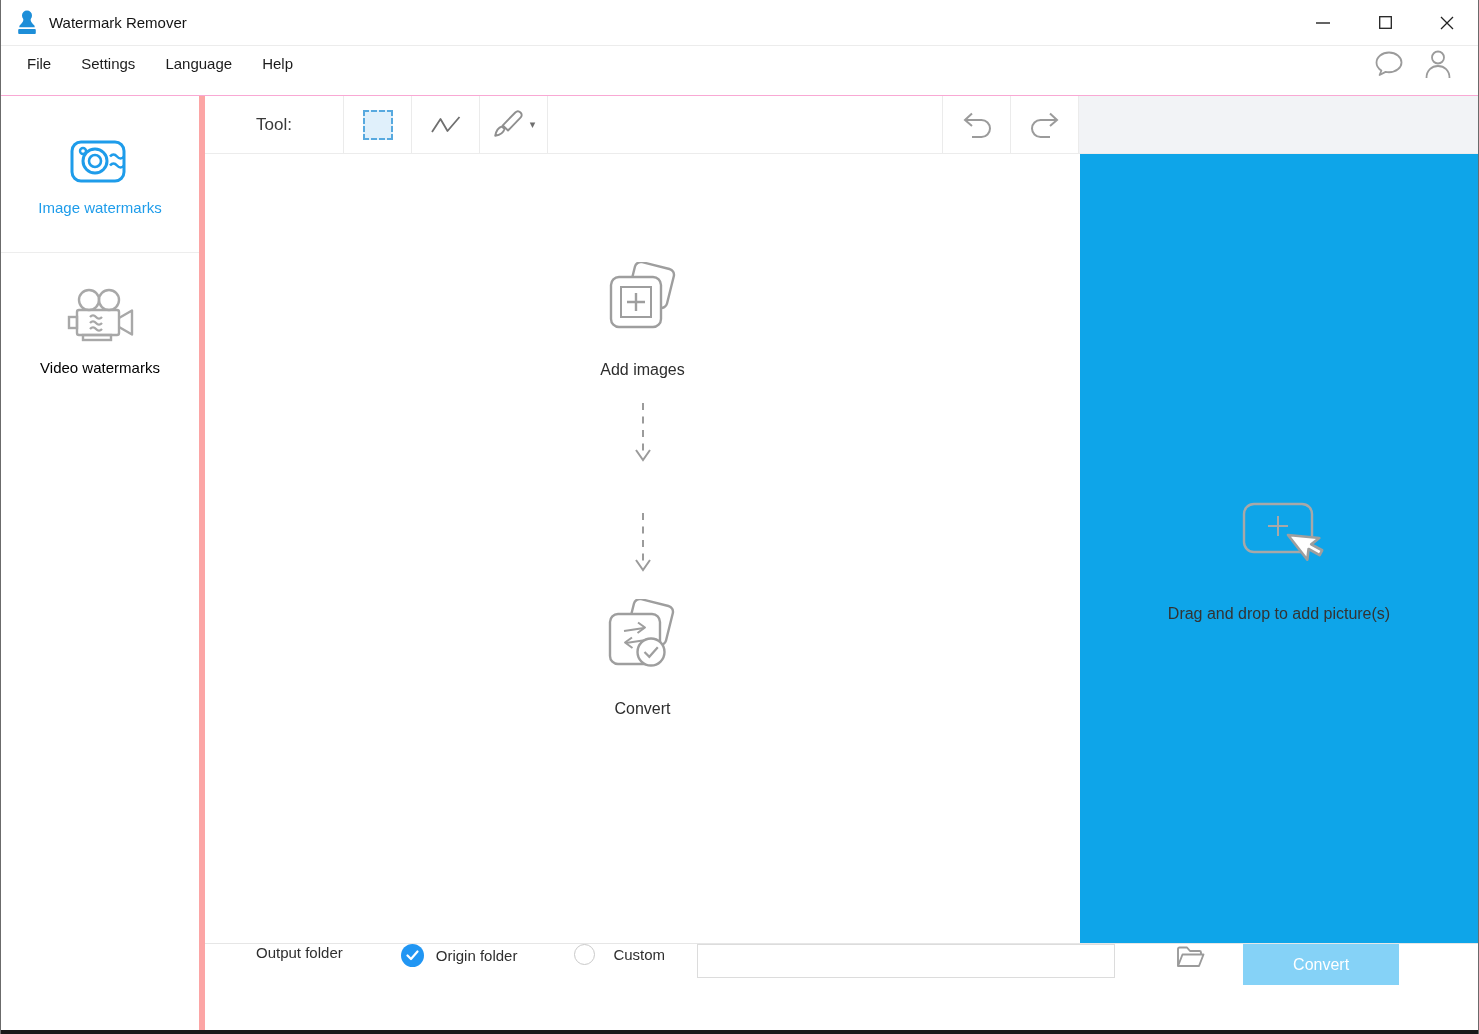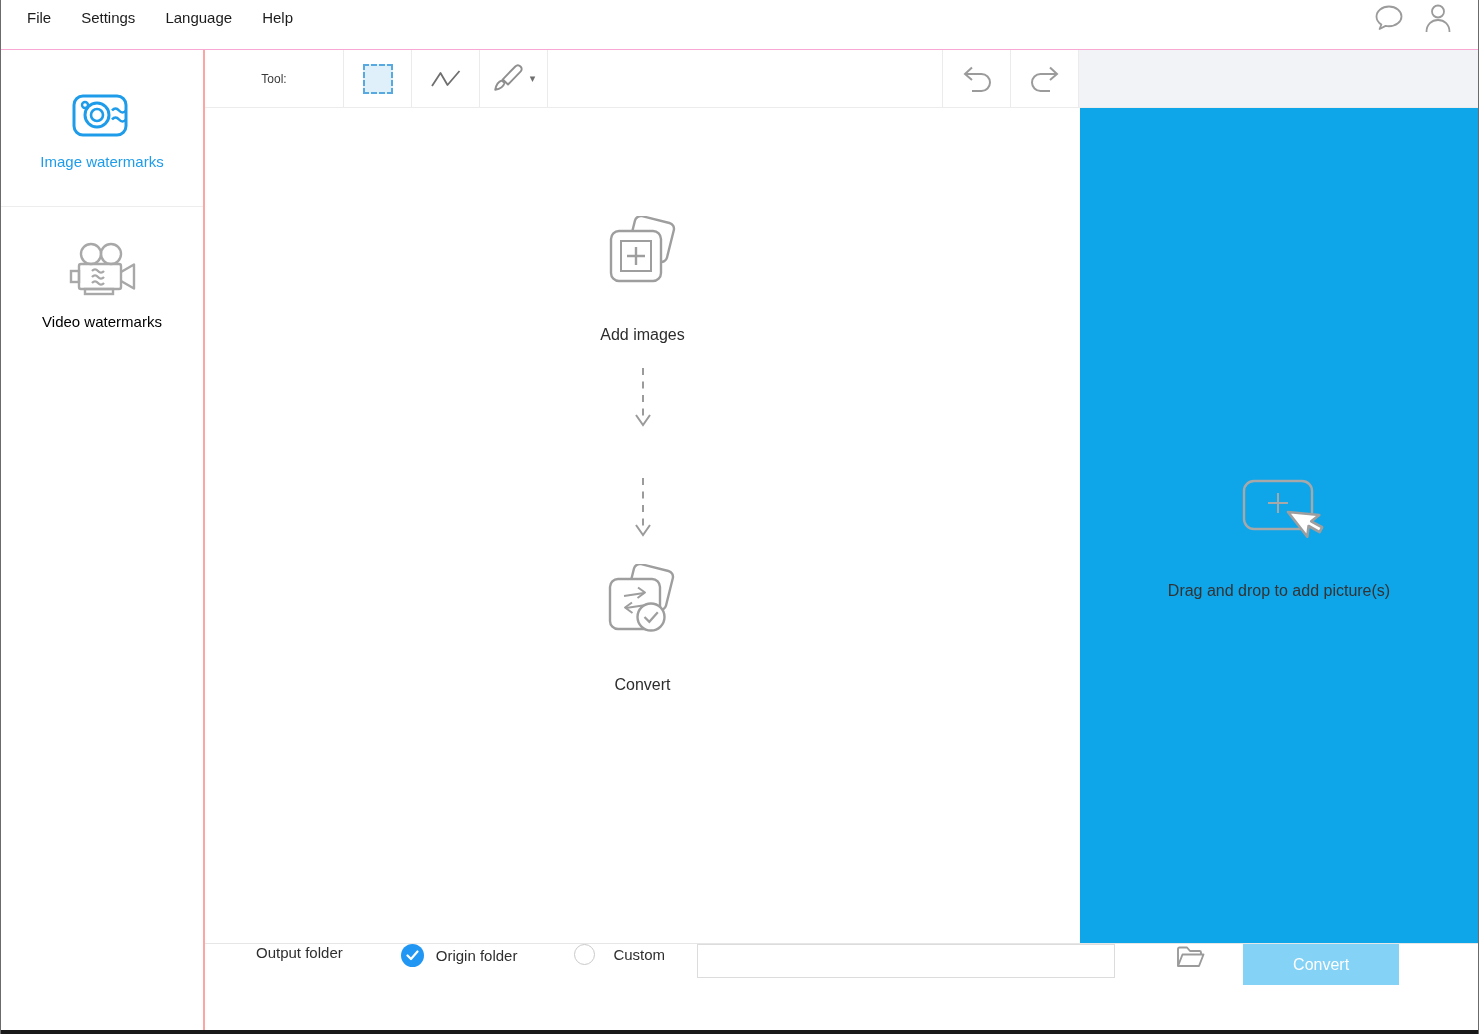--- a/index.html
+++ b/index.html
@@ -21,45 +21,45 @@
   
   .menubar { height:50px; flex:0 0 50px; display:flex; align-items:center; border-bottom:1px solid #f9a8d4; padding:0 14px 14px 24px; }
   .menu-item { font-size:15px; color:#1c1c1c; margin-right:26px; padding:4px 2px; cursor:default; }
   .menubar-icons { margin-left:auto; display:flex; align-items:center; gap:20px; padding-right:12px; }
   .menubar-icons .mi { display:flex; align-items:center; justify-content:center; }
 
   
   .app-row { flex:1 1 auto; display:flex; min-height:0; }
 
   
-  .sidebar { width:204px; flex:0 0 204px; border-right:2px solid #fca5a5; background:#fff; }
+  .sidebar { width:204px; flex:0 0 204px; border-right:6px solid #fca5a5; background:#fff; }
   .side-item { height:157px; display:flex; flex-direction:column; align-items:center; justify-content:center; cursor:default; }
   .side-item.first { border-bottom:1px solid #ededed; }
   .side-label { font-size:15px; margin-top:14px; }
   .side-item.active .side-label { color:#1e9cea; }
   .side-item.inactive .side-label { color:#000000; }
 
   
   .main { flex:1 1 auto; display:flex; flex-direction:column; min-width:0; }
 
   
   .toolbar { height:58px; flex:0 0 58px; display:flex; align-items:stretch; border-bottom:1px solid #ececec; background:#fff; }
   .tool-label-cell { width:138px; display:flex; align-items:center; justify-content:center; }
-  .tool-label { font-size:12px; color:#3a3a3a; }
+  .tool-label { font-size:17px; color:#3a3a3a; }
   .tool-cell { width:68px; display:flex; align-items:center; justify-content:center; border-left:1px solid #ebebeb; cursor:default; }
   .tool-spacer { flex:1 1 auto; border-left:1px solid #ebebeb; }
   .hist-cell { width:68px; display:flex; align-items:center; justify-content:center; border-left:1px solid #ebebeb; cursor:default; }
   .toolbar-cap { width:400px; flex:0 0 400px; background:#f2f3f6; border-left:1px solid #ebebeb; }
   .select-swatch { width:30px; height:30px; background:#e0f0fb; border:2px dashed #57a9df; }
   .caret { font-size:11px; color:#6f6f6f; margin-left:6px; }
 
   
   .content { flex:1 1 auto; display:flex; min-height:0; }
   .canvas { width:875px; flex:0 0 875px; background:#fff; display:flex; flex-direction:column; align-items:center; padding-top:108px; }
-  .step { display:flex; flex-direction:column; align-items:center;gap:11px; }
+  .step { display:flex; flex-direction:column; align-items:center; }
   .step-label { font-size:16px; color:#2d2d2d; margin-top:27px; }
   .flow-arrow { margin:23px 0; }
 
   
   .drop-panel { flex:1 1 auto; background:#0ea5e9; display:flex; flex-direction:column; align-items:center; justify-content:center; cursor:default; }
   .drop-inner { display:flex; flex-direction:column; align-items:center; transform:translateY(12px); }
   .drop-label { font-size:16px; color:#333; margin-top:26px; }
 
   
   .footer { height:87px; flex:0 0 87px; border-top:1px solid #e6e6e6; background:#fff; display:flex; align-items:flex-start; padding-left:51px; }
@@ -74,20 +74,47 @@
 
   .bottom-strip { height:4px; flex:0 0 4px; background:#191919; }
 
   svg { display:block; }
 </style>
 </head>
 <body>
 
 <div id="window">
 
+  <div class="titlebar">
+    <span class="app-icon">
+      <svg width="24" height="26" viewBox="0 0 24 26" fill="#1d8ed8">
+        <circle cx="12" cy="5.6" r="5"></circle>
+        <path d="M8.6 8 C8.6 12 6.4 13.6 4.6 15.6 L4.2 17.2 h15.6 l-.4 -1.6 C17.6 13.6 15.4 12 15.4 8 Z"></path>
+        <rect x="3.2" y="19" width="17.6" height="5" rx="1"></rect>
+      </svg>
+    </span>
+    <span class="title">Watermark Remover</span>
+    <div class="win-controls">
+      <div class="win-btn">
+        <svg width="14" height="2" viewBox="0 0 14 2">
+            <line x1="0" y1="1" x2="14" y2="1" stroke="#222" stroke-width="1.4"></line>
+          </svg>
+      </div>
+      <div class="win-btn">
+        <svg width="13" height="13" viewBox="0 0 13 13">
+            <rect x="0.7" y="0.7" width="11.6" height="11.6" fill="none" stroke="#222" stroke-width="1.3"></rect>
+          </svg>
+      </div>
+      <div class="win-btn">
+        <svg width="14" height="14" viewBox="0 0 14 14">
+            <path d="M1 1 L13 13 M13 1 L1 13" stroke="#222" stroke-width="1.3"></path>
+          </svg>
+      </div>
+    </div>
+  </div>
 
   <div class="menubar">
     <span class="menu-item">File</span>
     <span class="menu-item">Settings</span>
     <span class="menu-item">Language</span>
     <span class="menu-item">Help</span>
     <div class="menubar-icons">
       <span class="mi">
         <svg width="30" height="27" viewBox="0 0 30 27" fill="none" stroke="#9b9b9b" stroke-width="1.8">
           <path d="M15 2.5 C8 2.5 2.5 7 2.5 12.5 c0 3.3 1.9 6.2 4.9 8 L5.6 25 l6 -3.1 c1.1 .25 2.2 .35 3.4 .35 c7 0 12.5 -4.6 12.5 -9.8 S22 2.5 15 2.5 Z" stroke-linejoin="round"></path>

